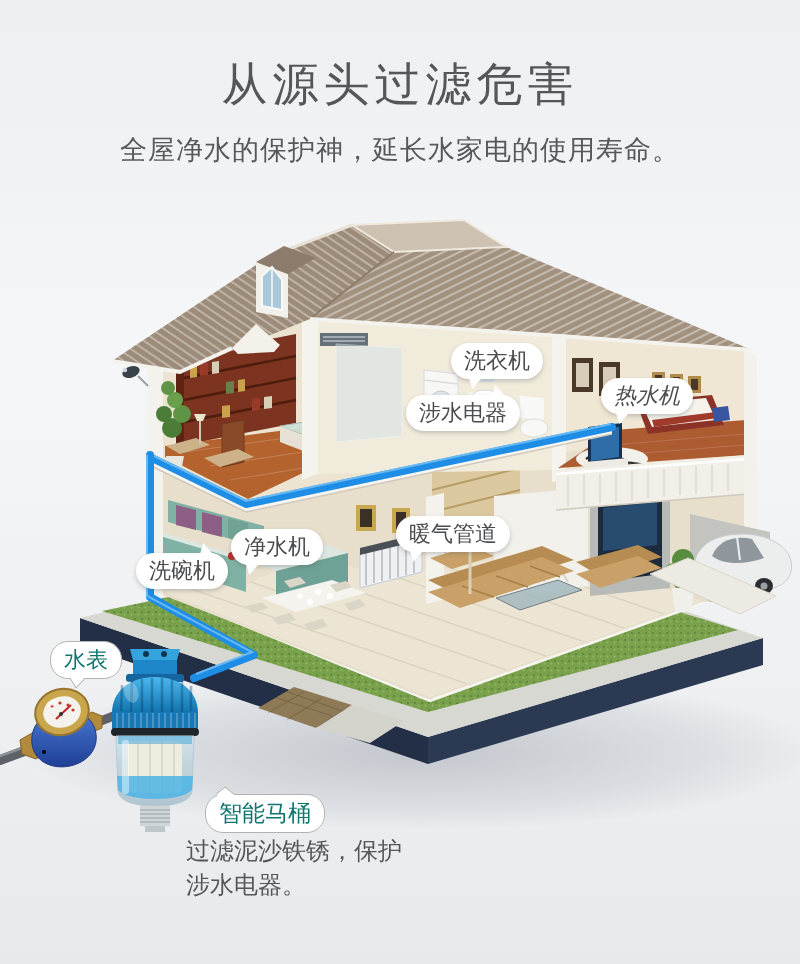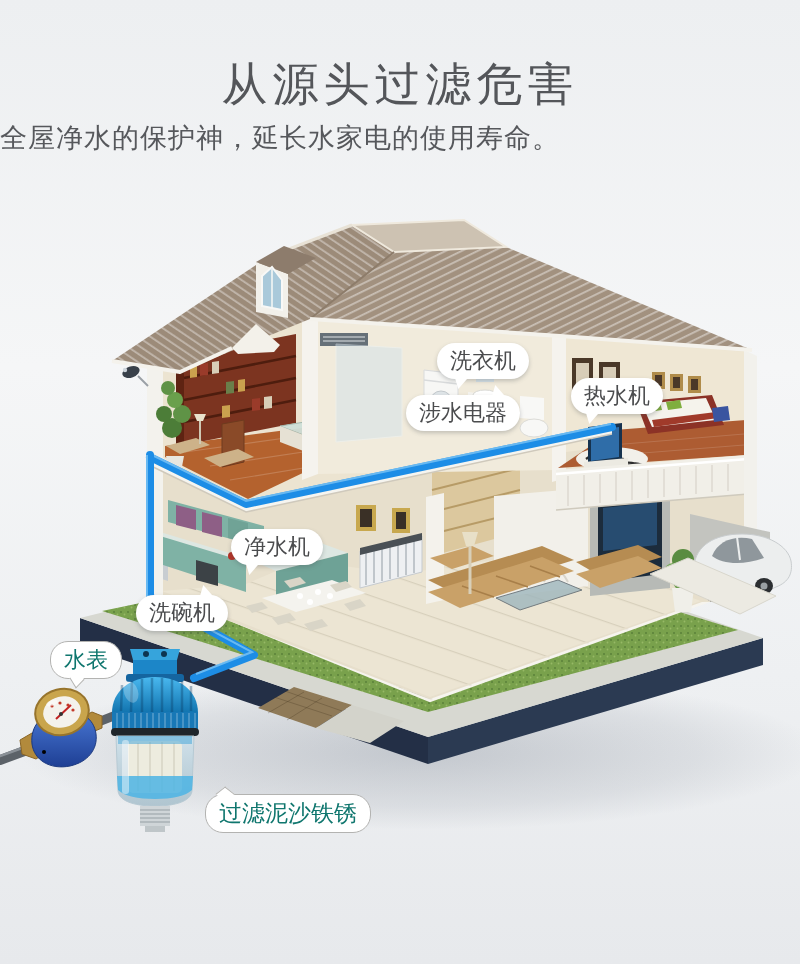--- a/index.html
+++ b/index.html
@@ -7,47 +7,47 @@
   .stage{
     position:relative;width:800px;height:964px;overflow:hidden;
     background:linear-gradient(180deg,#edeff1 0%,#f5f6f7 38%,#eef0f2 70%,#e7e9ec 100%);
   }
   .hero-svg{position:absolute;left:0;top:0;width:800px;height:964px;}
   .title{
     position:absolute;left:0;top:54px;width:800px;text-align:center;
     font-size:46px;letter-spacing:5px;color:#54565a;font-weight:500;
   }
   .subtitle{
-    position:absolute;left:0;top:120px;width:800px;text-align:left;
+    position:absolute;left:0;top:132px;width:800px;text-align:center;
     font-size:27px;letter-spacing:1px;color:#56585c;font-weight:400;
   }
   .bubble{
     position:absolute;background:#ffffff;border-radius:18px;
     padding:3px 13px;font-size:22px;color:#4b4c4e;white-space:nowrap;
     box-shadow:0 2px 4px rgba(80,85,90,0.30);z-index:5;
   }
   .bubble.outlined{border:1.5px solid #b3b3b1;box-shadow:none;color:#0f766e;}
   .tail{position:absolute;width:0;height:0;}
   .tail-down{bottom:-10px;border-left:7px solid transparent;border-right:7px solid transparent;
     border-top:12px solid #fff;transform:skewX(-16deg);}
   .tail-up{top:-10px;border-left:7px solid transparent;border-right:7px solid transparent;
     border-bottom:12px solid #fff;transform:skewX(16deg);}
   .tail-sq{position:absolute;width:11px;height:11px;background:#fff;}
   .tail-sq.down{bottom:-7px;border-right:1.5px solid #b3b3b1;border-bottom:1.5px solid #b3b3b1;
     transform:rotate(58deg) skew(14deg);}
   .tail-sq.up{top:-7px;border-left:1.5px solid #b3b3b1;border-top:1.5px solid #b3b3b1;
     transform:rotate(38deg) skew(-14deg);}
   
-  .cb-washing{left:437px;top:343px;}   .cb-washing .tail-down{left:16px;}
+  .cb-washing{left:451px;top:343px;}   .cb-washing .tail-down{left:16px;}
   .cb-shower{left:562px;top:328px;}    .cb-shower .tail-down{left:28px;}
-  .cb-heater{left:571px;top:378px;}    .cb-heater .tail-down{left:13px;}
+  .cb-heater{left:601px;top:378px;font-style:italic;}    .cb-heater .tail-down{left:13px;}
   .cb-toilet{left:406px;top:395px;}    .cb-toilet .tail-up{right:16px;}
   .cb-purifier{left:231px;top:529px;text-align:right;}  .cb-purifier .tail-down{left:13px;}
   .cb-heating{left:396px;top:516px;}   .cb-heating .tail-down{left:12px;}
-  .cb-dishwasher{left:136px;top:595px;text-align:right;}.cb-dishwasher .tail-up{right:16px;}
+  .cb-dishwasher{left:136px;top:553px;text-align:right;}.cb-dishwasher .tail-up{right:16px;}
   .cb-meter{left:50px;top:641px;}      .cb-meter .tail-sq.down{left:20px;}
   .cb-prefilter{left:205px;top:794px;font-size:23px;} .cb-prefilter .tail-sq.up{left:13px;}
   .prefilter-note{
     position:absolute;left:186px;top:834px;z-index:5;
     font-size:24px;line-height:34px;color:#55565a;
   }
 </style>
 </head>
 <body>
 
@@ -380,26 +380,34 @@
     <span class="tail tail-down"></span>
   </div>
   <div class="bubble cb-toilet">
     <span>涉水电器</span>
     <span class="tail tail-up"></span>
   </div>
   <div class="bubble cb-purifier">
     <span>净水机</span>
     <span class="tail tail-down"></span>
   </div>
+  <div class="bubble cb-heating">
+    <span>暖气管道</span>
+    <span class="tail tail-down"></span>
+  </div>
   <div class="bubble cb-dishwasher">
     <span>洗碗机</span>
     <span class="tail tail-up"></span>
   </div>
   <div class="bubble outlined cb-meter">
     <span>水表</span>
     <span class="tail-sq down"></span>
   </div>
   <div class="bubble outlined cb-prefilter">
-    <span>过滤泥沙铁锈</span>
+    <span>智能马桶</span>
     <span class="tail-sq up"></span>
   </div>
 
+  <div class="prefilter-note">
+    <div>过滤泥沙铁锈，保护</div>
+    <div>涉水电器。</div>
+  </div>
 </div>
 
 </body></html>

